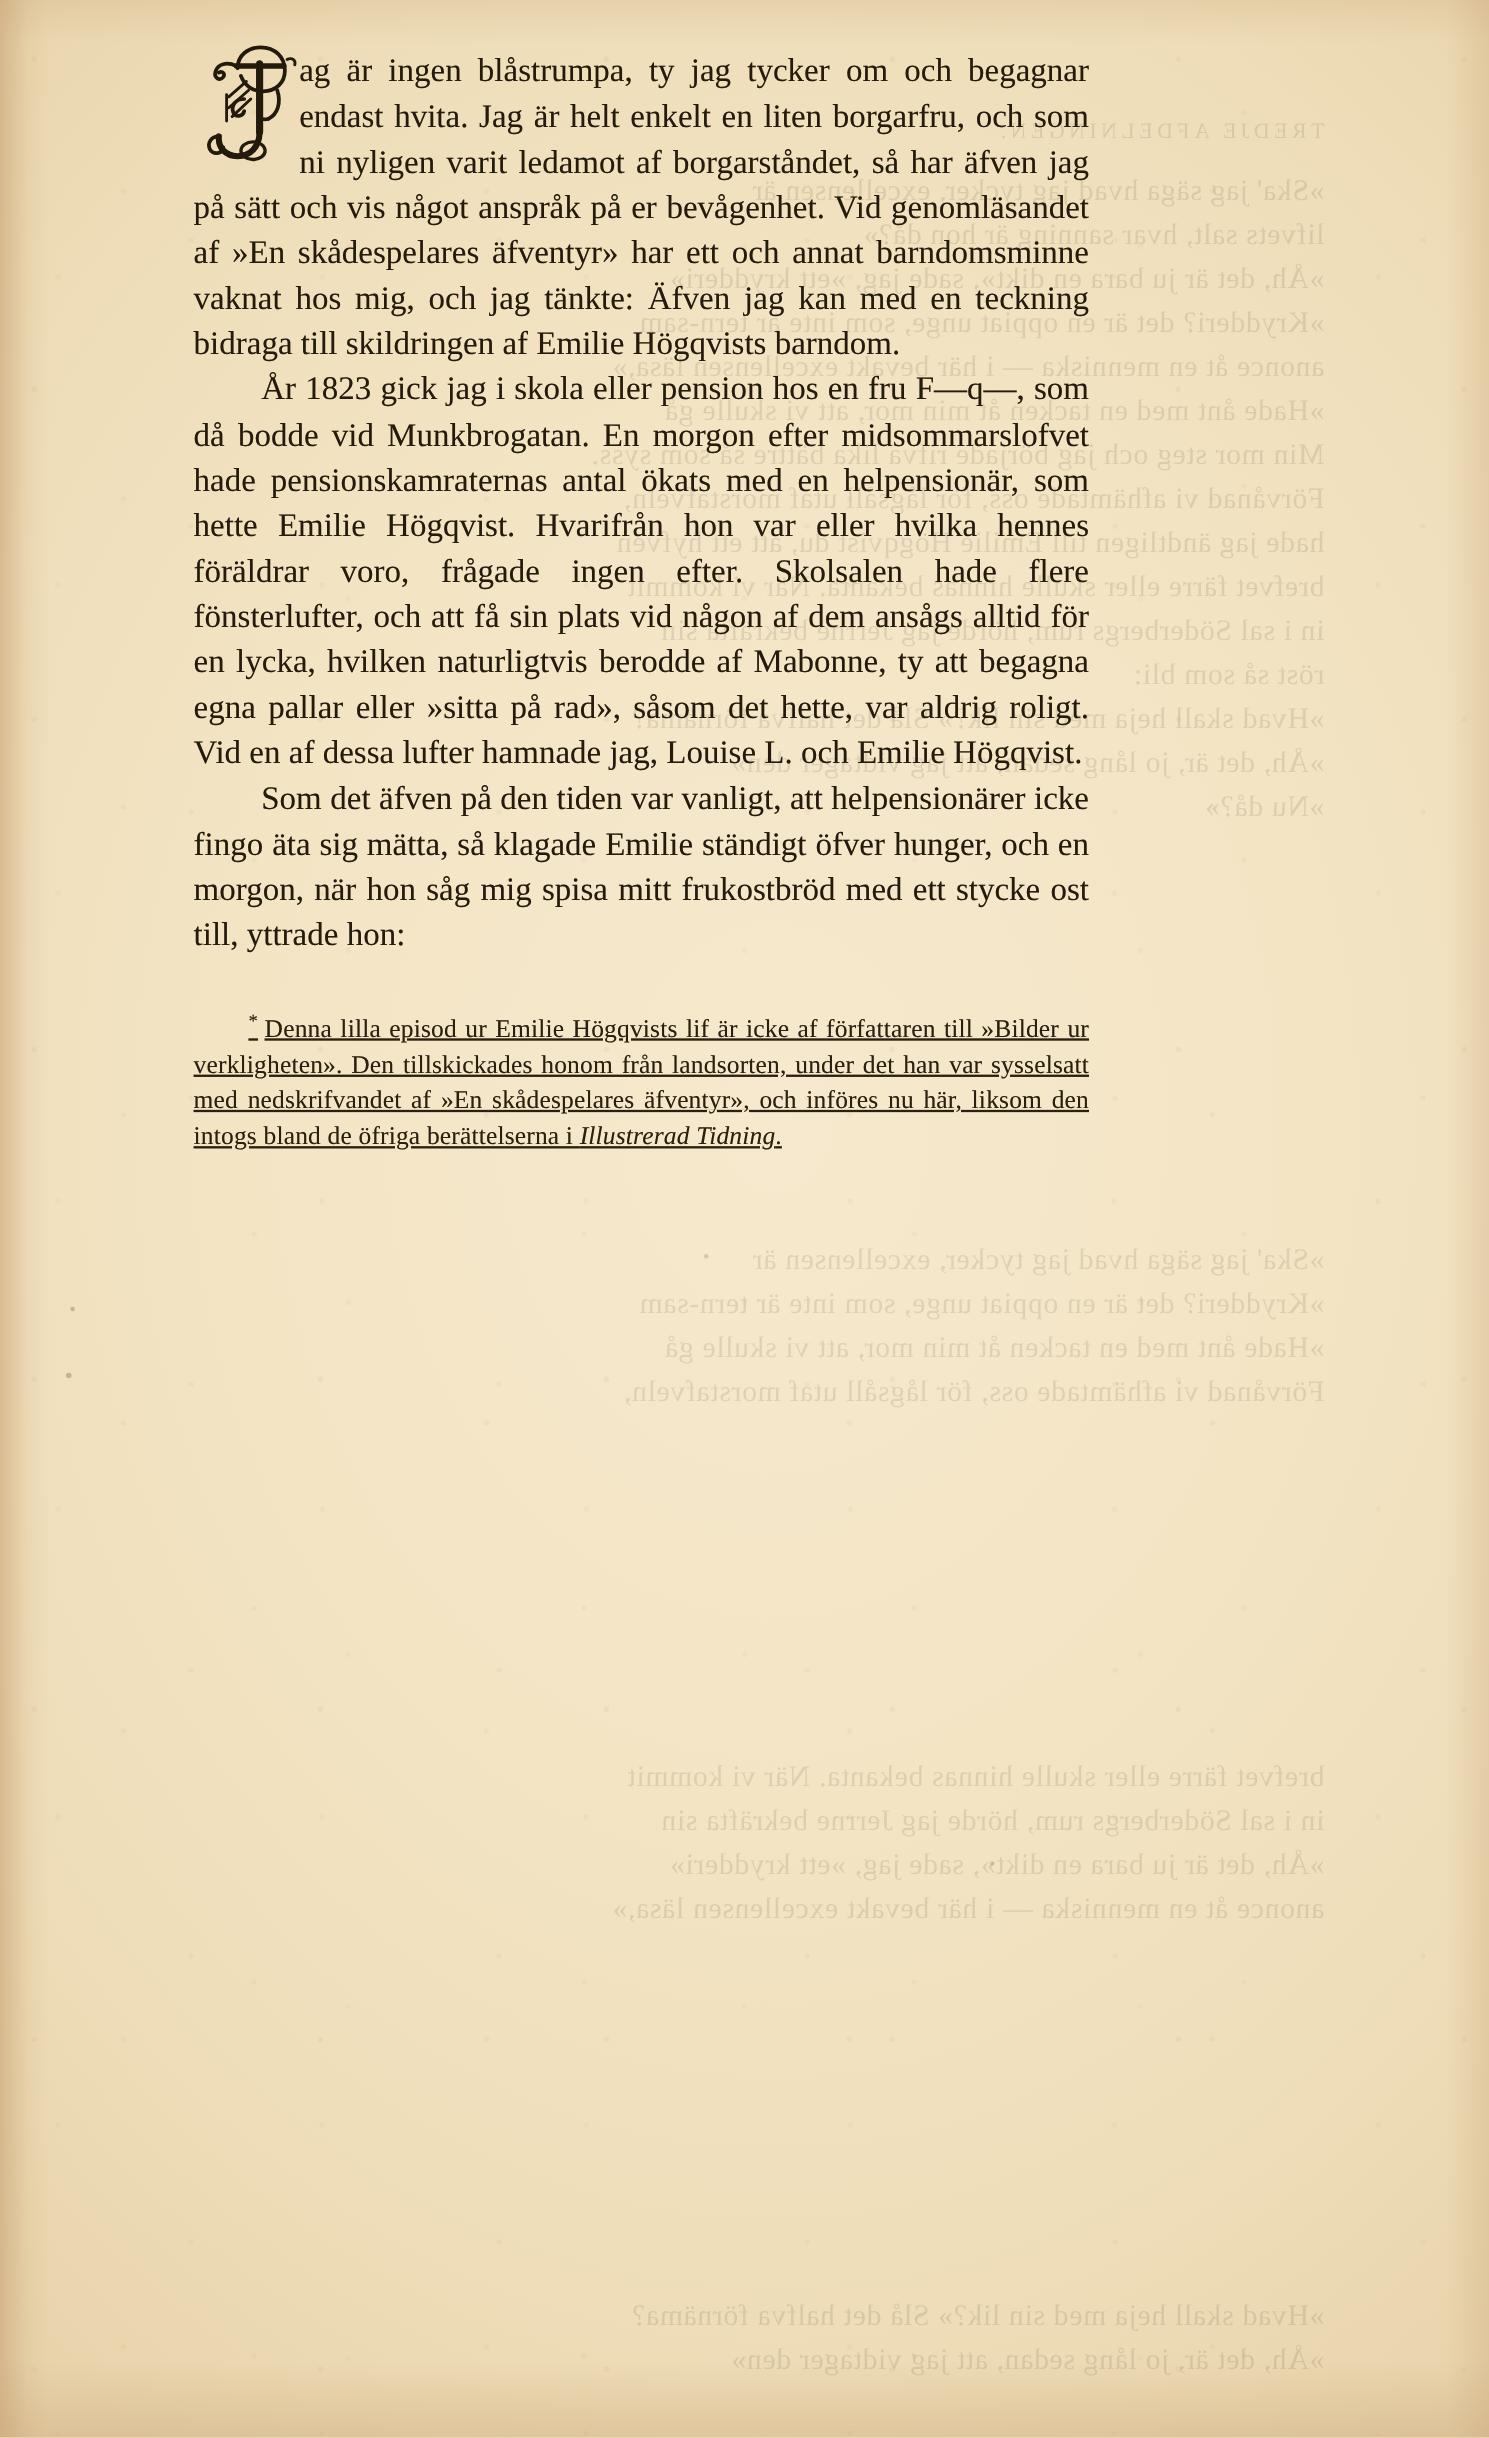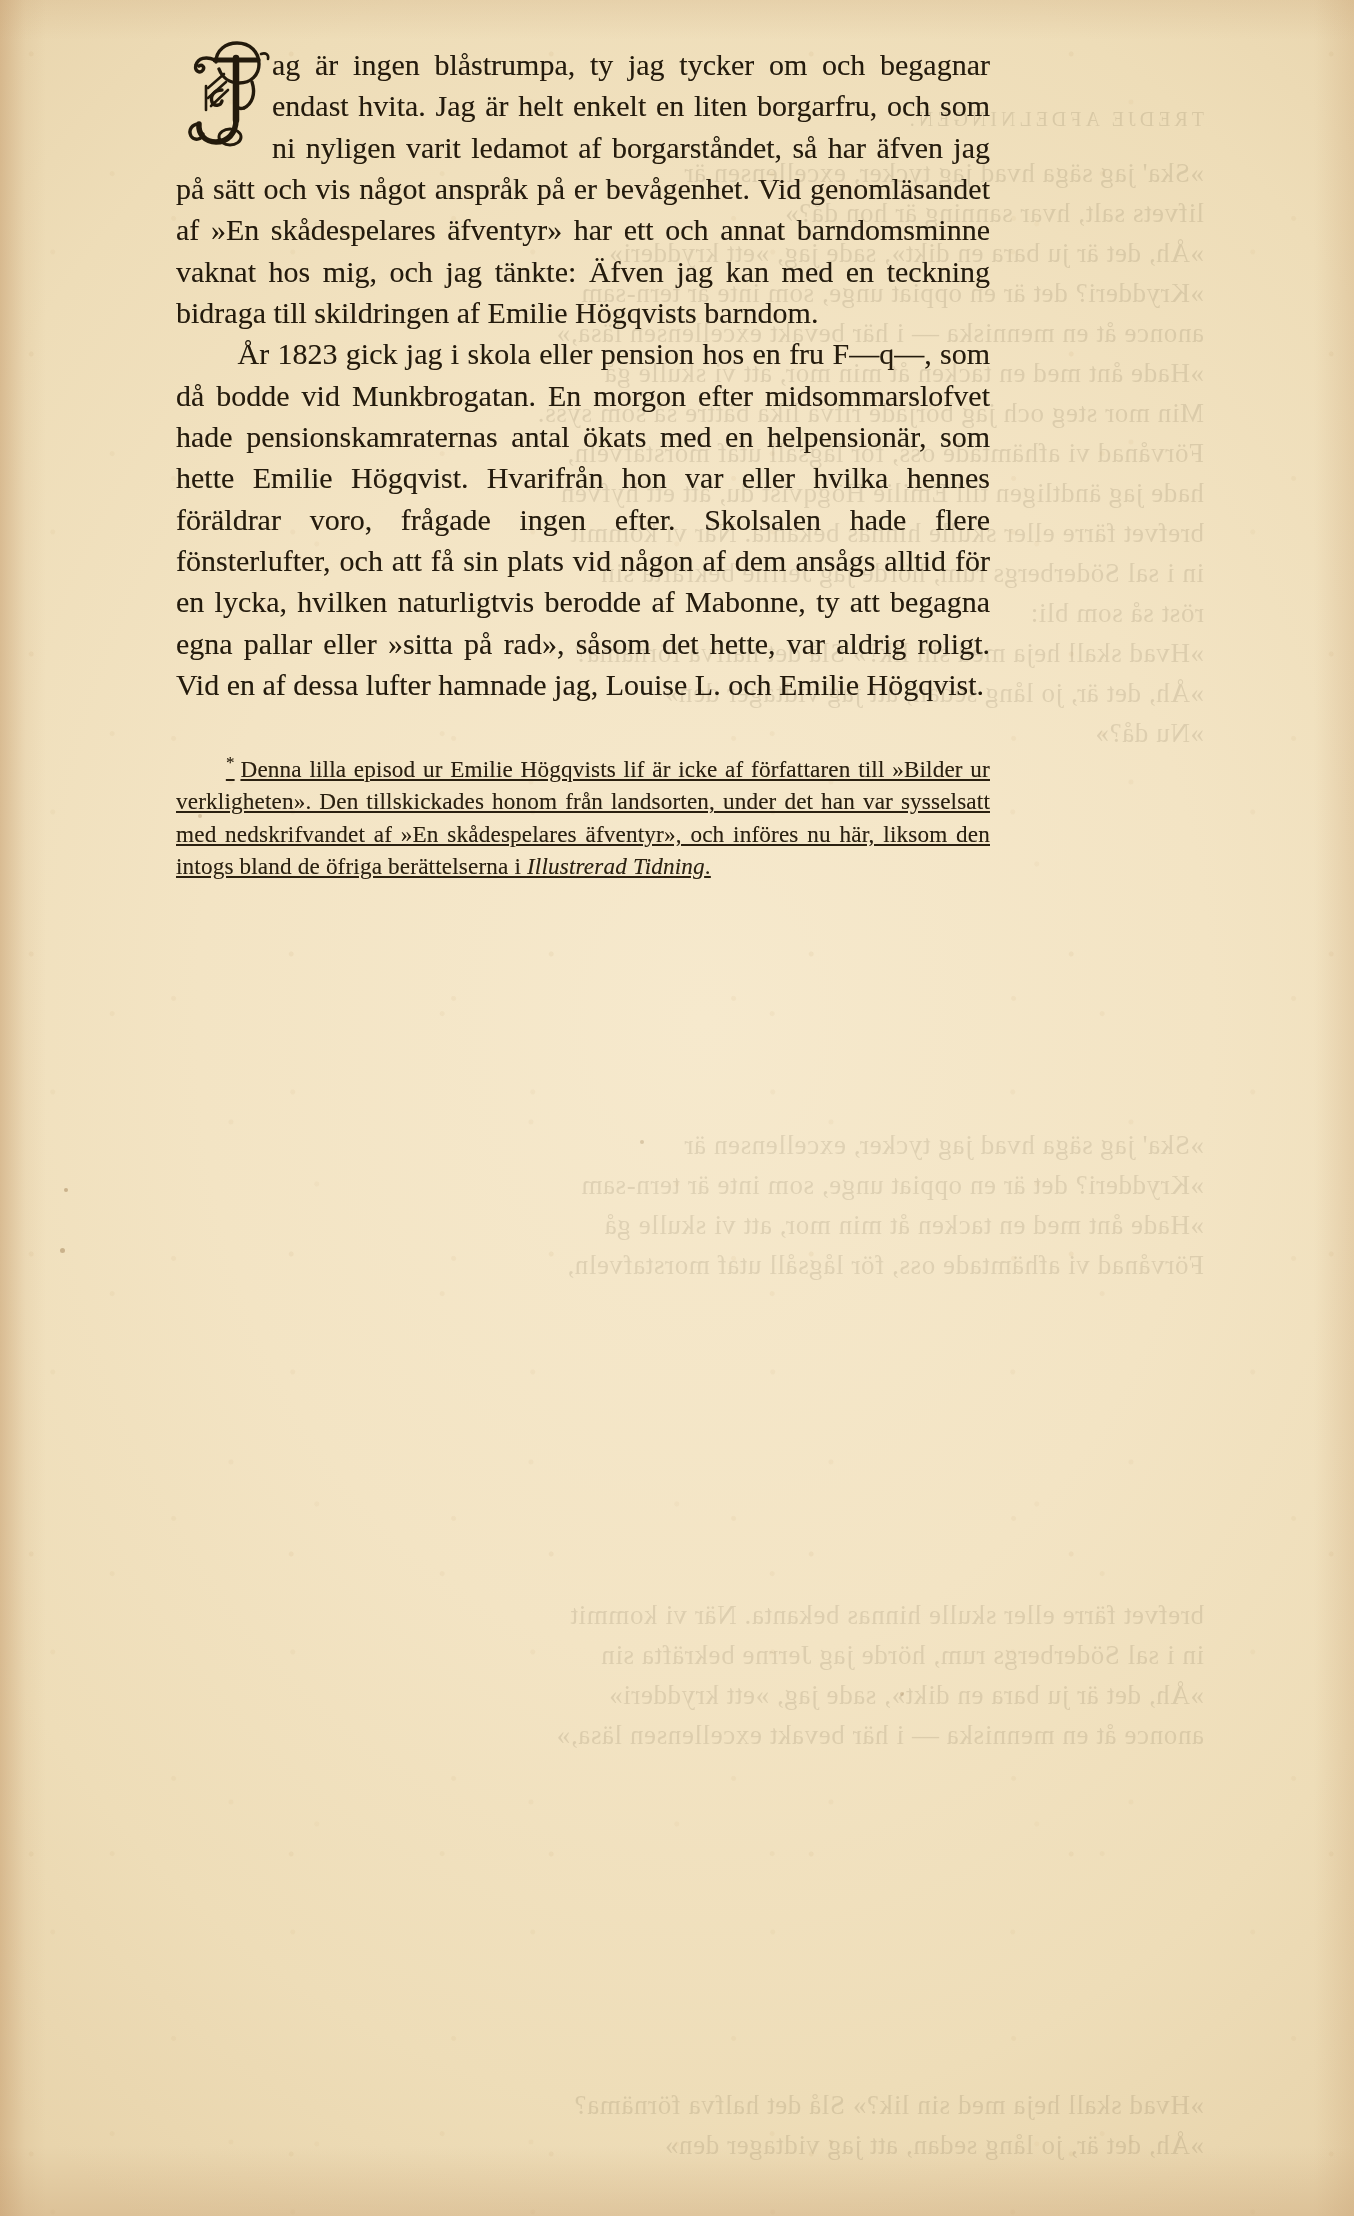--- a/index.html
+++ b/index.html
@@ -207,20 +207,21 @@
             <ellipse cx="48" cy="99" rx="11" ry="8" stroke-width="3"></ellipse>
 
             <path d="M79 16 C84 14 87 17 86 21" stroke-width="2.6"></path>
           </svg>
         </span>
         <span>ag är ingen blåstrumpa, ty jag tycker om och begagnar endast hvita. Jag är helt enkelt en liten borgarfru, och som ni nyligen varit ledamot af borgarståndet, så har äfven jag på sätt och vis något anspråk på er bevågenhet. Vid genomläsandet af »En skådespelares äfventyr» har ett och annat barndomsminne vaknat hos mig, och jag tänkte: Äfven jag kan med en teckning bidraga till skildringen af Emilie Högqvists barndom.</span>
       </p>
 
       <p class="ind">År 1823 gick jag i skola eller pension hos en fru F—q—, som då bodde vid Munkbrogatan. En morgon efter midsommarslofvet hade pensionskamraternas antal ökats med en helpensionär, som hette Emilie Högqvist. Hvarifrån hon var eller hvilka hennes föräldrar voro, frågade ingen efter. Skolsalen hade flere fönsterlufter, och att få sin plats vid någon af dem ansågs alltid för en lycka, hvilken naturligtvis berodde af Mabonne, ty att begagna egna pallar eller »sitta på rad», såsom det hette, var aldrig roligt. Vid en af dessa lufter hamnade jag, Louise L. och Emilie Högqvist.</p>
 
+      <p class="ind">Som det äfven på den tiden var vanligt, att helpensionärer icke fingo äta sig mätta, så klagade Emilie ständigt öfver hunger, och en morgon, när hon såg mig spisa mitt frukostbröd med ett stycke ost till, yttrade hon:</p>
     </div>
 
     <div class="fn-sep"></div>
     <div class="footnote">
       <p><span class="star">*</span><span>Denna lilla episod ur Emilie Högqvists lif är icke af författaren till »Bilder ur verkligheten». Den tillskickades honom från landsorten, under det han var sysselsatt med nedskrifvandet af »En skådespelares äfventyr», och införes nu här, liksom den intogs bland de öfriga berättelserna i </span><i>Illustrerad Tidning</i><span>.</span></p>
     </div>
 
   </div>
 
   <div class="edge-left"></div>

